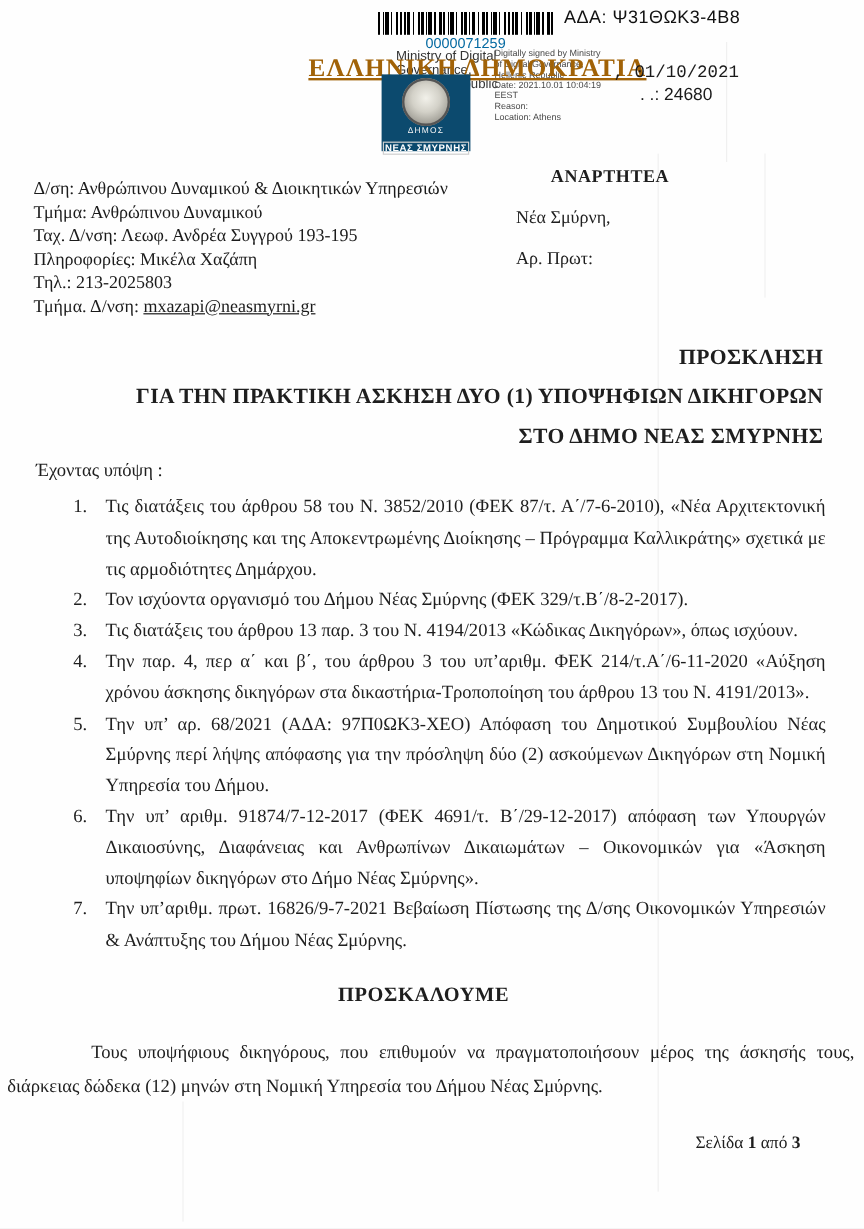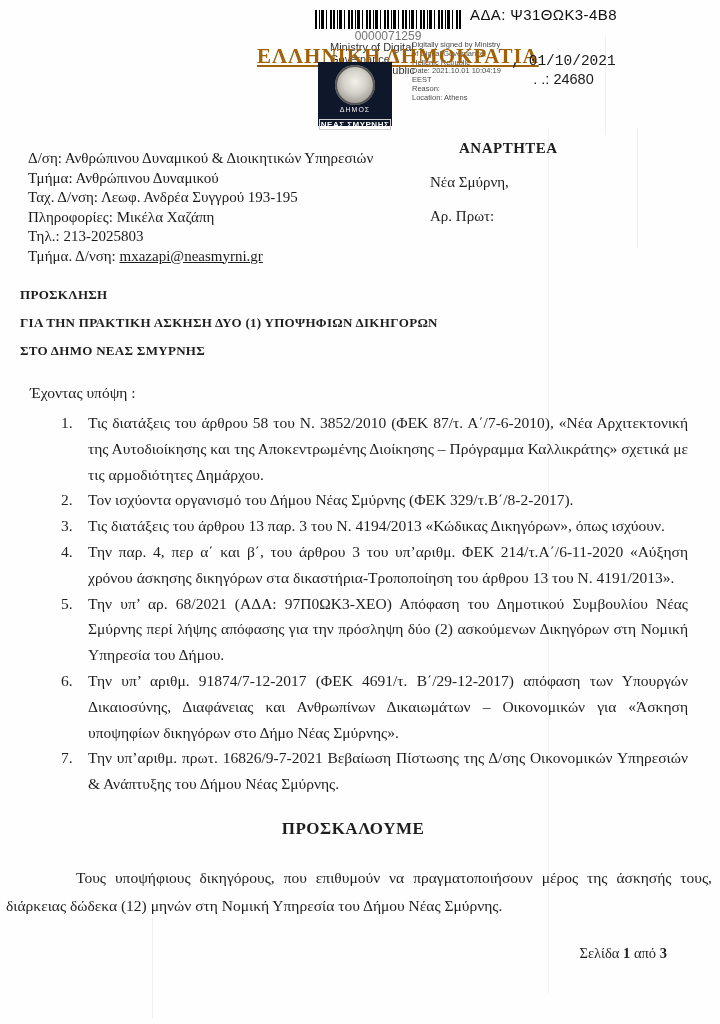--- a/index.html
+++ b/index.html
@@ -15,46 +15,46 @@
   .scanline{position:absolute;width:1px;background:rgba(60,60,60,0.07);}
   .sl1{left:548px;top:128px;height:865px;}
   .sl2{left:637px;top:128px;height:120px;}
   .sl3{left:152px;top:918px;height:100px;}
   .sl4{left:605px;top:35px;height:100px;}
 
   
   .ada{position:absolute;left:470px;top:6px;font-family:"Liberation Sans","DejaVu Sans",sans-serif;font-size:15px;color:#111;letter-spacing:.4px;}
   .barcode{position:absolute;left:315px;top:10px;width:146px;height:19px;
     background:repeating-linear-gradient(90deg,#000 0 2px,#fff 2px 4px,#000 4px 5px,#fff 5px 6px,#000 6px 9px,#fff 9px 11px,#000 11px 12px,#fff 12px 15px,#000 15px 17px,#fff 17px 18px);}
-  .barcode-num{position:absolute;left:315px;top:29px;width:146px;text-align:center;font-family:"Liberation Sans","DejaVu Sans",sans-serif;font-size:12px;color:#737373;}
+  .barcode-num{position:absolute;left:315px;top:29px;width:146px;text-align:center;font-family:"Liberation Sans","DejaVu Sans",sans-serif;font-size:12px;color:#0369a1;}
   .ministry-cap{position:absolute;left:330px;top:42px;font-family:"Liberation Sans","DejaVu Sans",sans-serif;font-size:11px;line-height:11.5px;color:#333;}
   .sig-stamp{position:absolute;left:412px;top:41px;font-family:"Liberation Sans","DejaVu Sans",sans-serif;font-size:7.5px;line-height:8.8px;color:#4a4a4a;white-space:nowrap;}
   .republic{position:absolute;left:257px;top:44px;font-size:21px;font-weight:bold;letter-spacing:1px;color:#a16207;text-decoration:underline;}
   .date-stamp{position:absolute;left:460px;top:53px;width:207px;text-align:center;font-family:Liberation Mono, monospace;font-size:14.5px;color:#1a1a1a;}
   .prot-stamp{position:absolute;left:460px;top:71px;width:207px;text-align:center;font-family:"Liberation Sans","DejaVu Sans",sans-serif;font-size:14.5px;color:#1a1a1a;}
 
   
-  .logo{position:absolute;left:318px;top:62px;width:74px;height:64px;background:#0f172a;text-align:center;}
+  .logo{position:absolute;left:318px;top:62px;width:74px;height:64px;background:#0c4a6e;text-align:center;}
   .seal{width:40px;height:40px;border-radius:50%;margin:3px auto 0;
     background:radial-gradient(circle at 50% 42%,#f2f1ea 0%,#d3d1c8 38%,#94928a 78%,#6d6b63 100%);
     box-shadow:inset 0 0 0 2px #555;}
   .logo-l1{color:#f5f5f5;font-family:"Liberation Sans","DejaVu Sans",sans-serif;font-size:7px;letter-spacing:1px;margin-top:1px;}
   .logo-l2{color:#fff;font-family:"Liberation Sans","DejaVu Sans",sans-serif;font-size:8px;font-weight:bold;letter-spacing:.5px;border:1px solid #cfcfcf;display:inline-block;padding:0 1px;margin-top:1px;}
 
   
   .contact{position:absolute;left:28px;top:149px;font-size:15px;line-height:19.5px;color:#1b1b1b;}
   .contact .email{text-decoration:underline;}
 
   
   .anartitea{position:absolute;left:430px;top:140px;font-size:15px;font-weight:bold;letter-spacing:.5px;margin-left:29px;}
   .city-line{position:absolute;left:430px;top:174px;font-size:15px;}
   .prot-label{position:absolute;left:430px;top:208px;font-size:15px;}
 
   
-  .title{position:absolute;left:20px;top:287px;width:666px;text-align:left;font-weight:bold;font-size:13px;letter-spacing:.3px;}
+  .title{position:absolute;left:20px;top:287px;width:666px;text-align:right;font-weight:bold;font-size:18px;letter-spacing:.3px;}
   .title div{margin-bottom:12px;}
 
   .having{position:absolute;left:30px;top:384px;font-size:15.5px;font-family:Liberation Serif, serif;}
 
   
   .list{position:absolute;left:88px;top:410px;width:600px;margin:0;padding:0;list-style:none;font-size:15.5px;line-height:25.8px;}
   .list li{position:relative;text-align:justify;}
   .list .num{position:absolute;left:-27px;}
 
   .invite-head{position:absolute;left:20px;top:819px;width:666px;text-align:center;font-weight:bold;font-size:17px;letter-spacing:.5px;}

